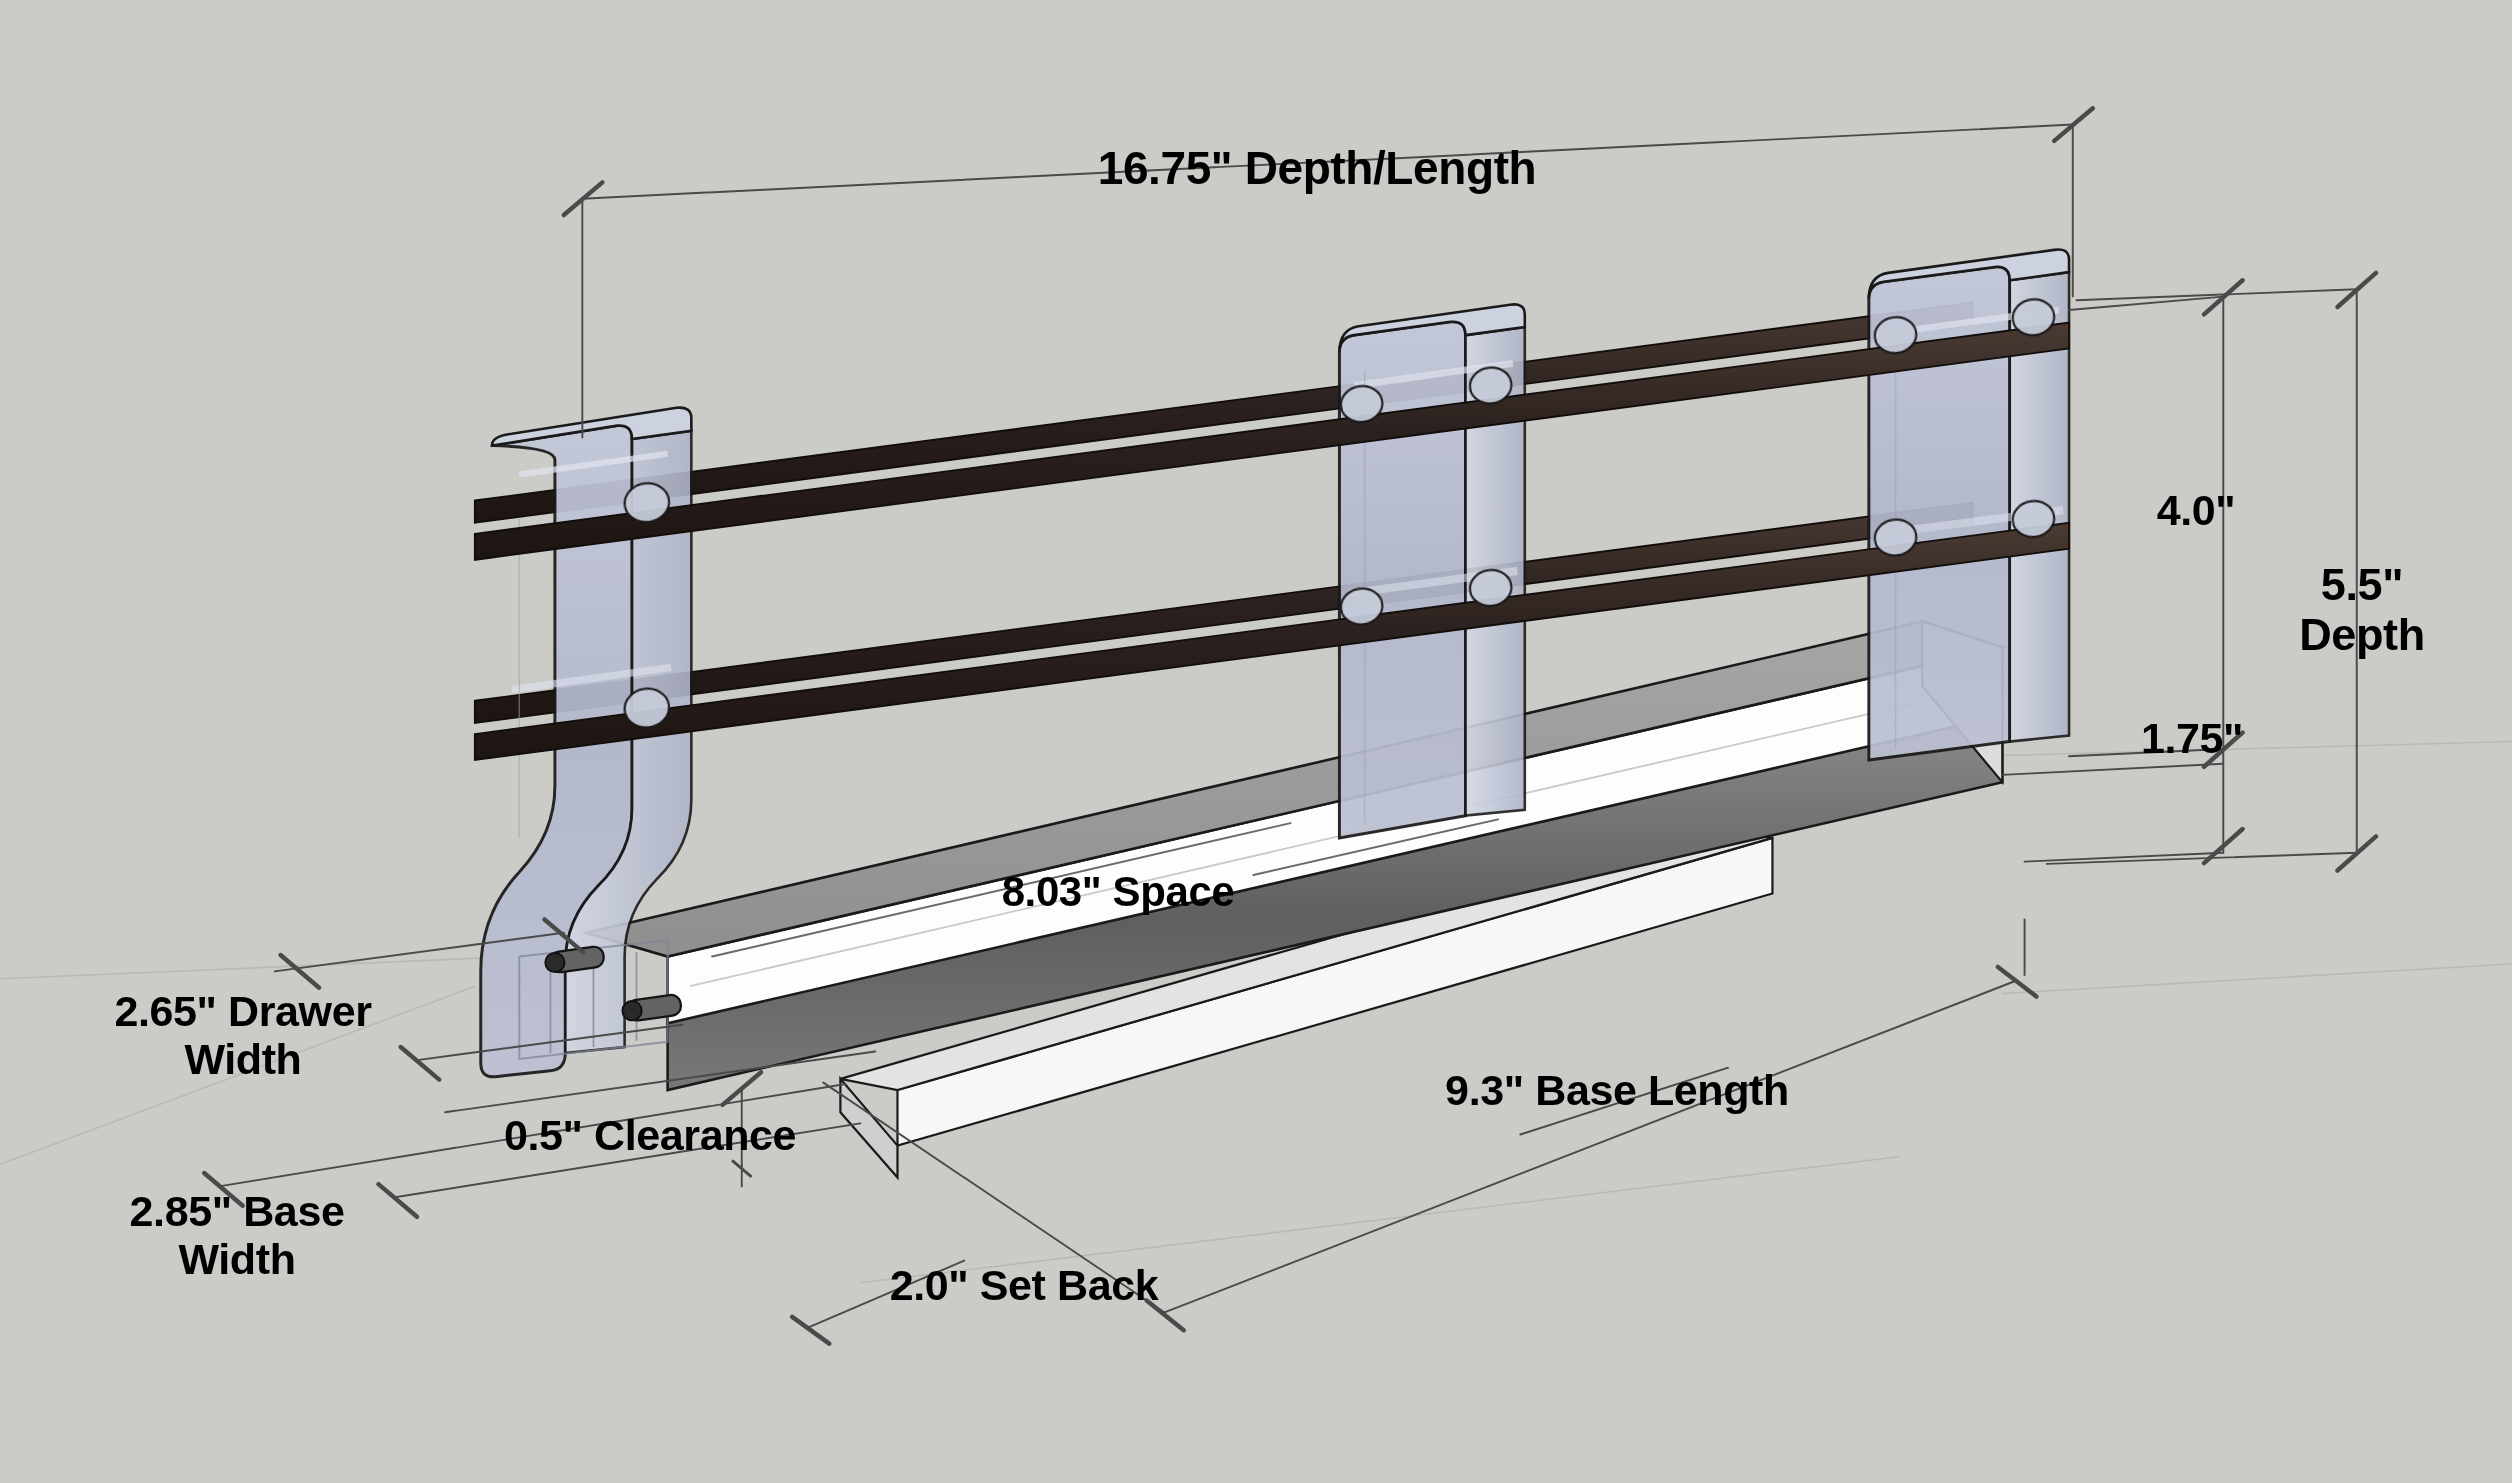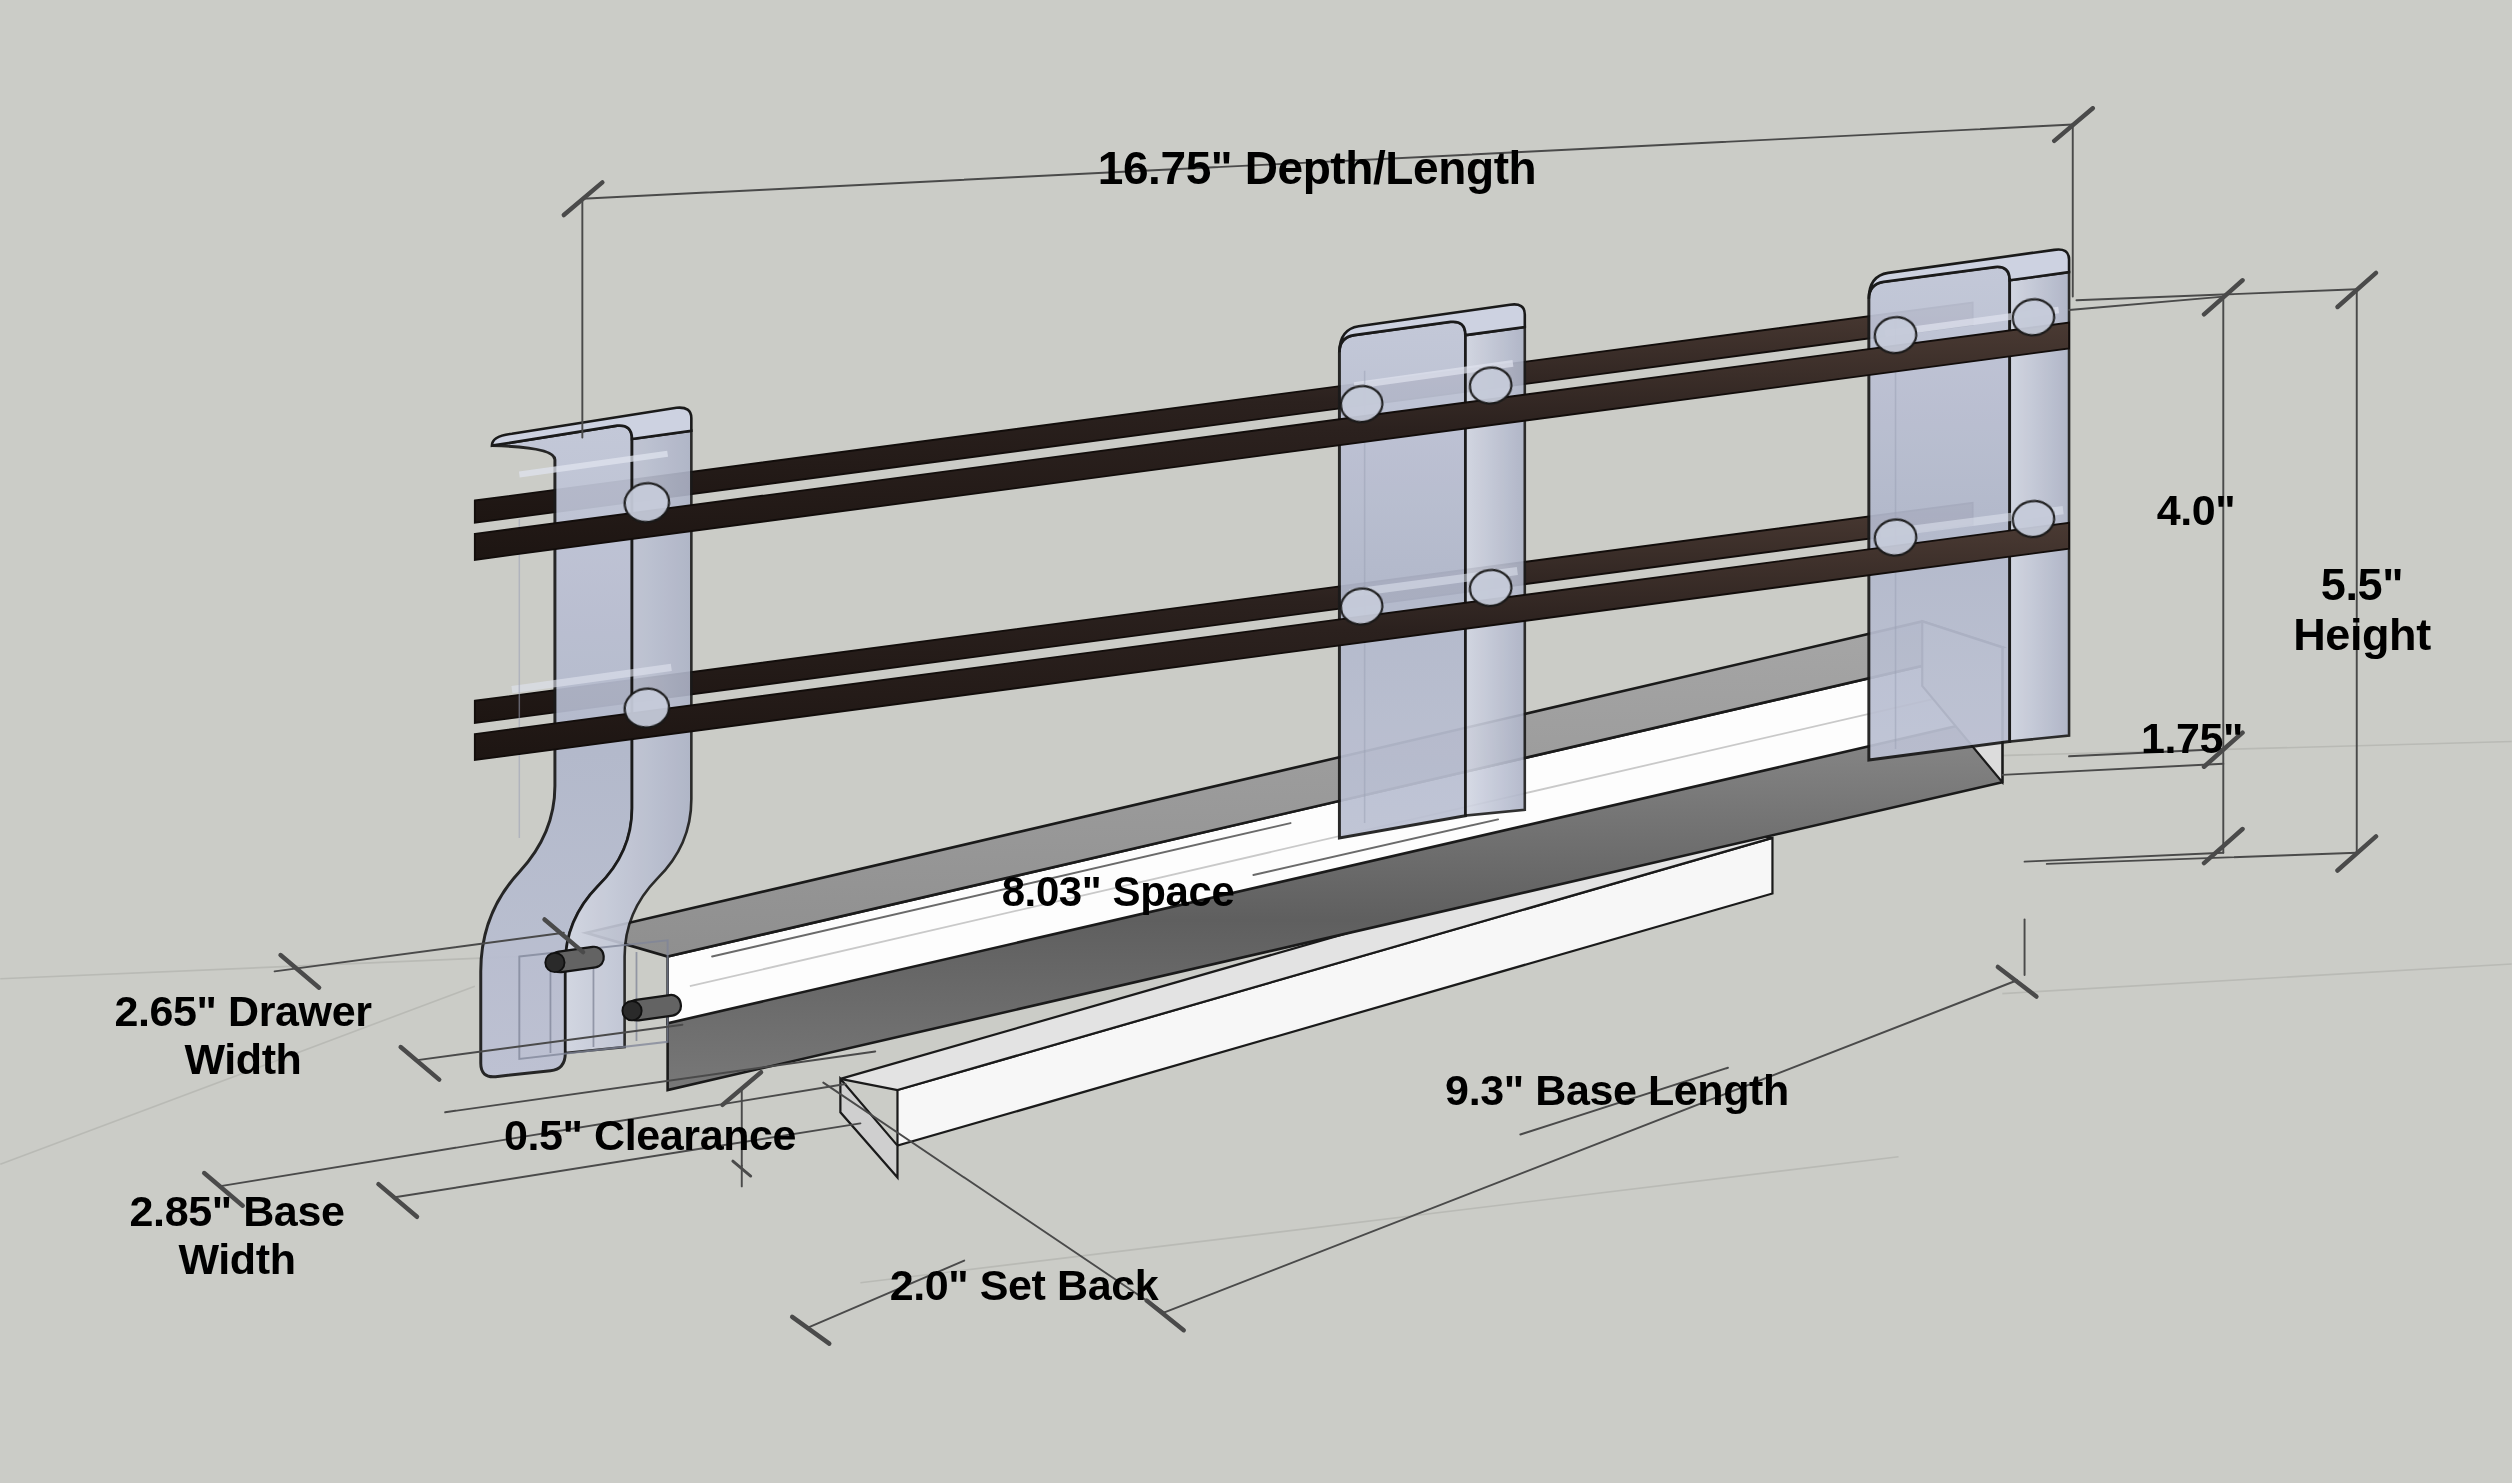--- a/index.html
+++ b/index.html
@@ -263,21 +263,21 @@
       <path d="M2694 1304 L2746 1344" stroke-width="6"></path>
       <path d="M2730 1315 L2730 1240"></path>
       <path d="M2050 1530 L2330 1440"></path>
     </g>
 
   </g>
 </svg>
 
 <div class="dimlabel" style="left: 1317px; top: 169px; font-size: 46px; color: rgb(0, 0, 0);"><div>16.75" Depth/Length</div></div>
 <div class="dimlabel" style="left: 2196px; top: 510px; font-size: 43px; color: rgb(0, 0, 0);"><div>4.0"</div></div>
-<div class="dimlabel" style="left: 2362px; top: 610px; font-size: 45px; color: rgb(0, 0, 0);"><div>5.5"</div><div>Height</div></div>
+<div class="dimlabel" style="left: 2362px; top: 610px; font-size: 45px; color: rgb(0, 0, 0);"><div>5.5"</div><div>Depth</div></div>
 <div class="dimlabel" style="left: 2192px; top: 738px; font-size: 43px; color: rgb(0, 0, 0);"><div>1.75"</div></div>
 <div class="dimlabel" style="left: 1118px; top: 892px; font-size: 42px; color: rgb(0, 0, 0);"><div>8.03" Space</div></div>
 <div class="dimlabel" style="left: 243px; top: 1035px; font-size: 43px; color: rgb(0, 0, 0);"><div>2.65" Drawer</div><div>Width</div></div>
 <div class="dimlabel" style="left: 650px; top: 1135px; font-size: 43px; color: rgb(0, 0, 0);"><div>0.5" Clearance</div></div>
 <div class="dimlabel" style="left: 237px; top: 1235px; font-size: 43px; color: rgb(0, 0, 0);"><div>2.85" Base</div><div>Width</div></div>
 <div class="dimlabel" style="left: 1617px; top: 1090px; font-size: 43px; color: rgb(0, 0, 0);"><div>9.3" Base Length</div></div>
 <div class="dimlabel" style="left: 1024px; top: 1285px; font-size: 43px; color: rgb(0, 0, 0);"><div>2.0" Set Back</div></div>
 
 </div>
 

